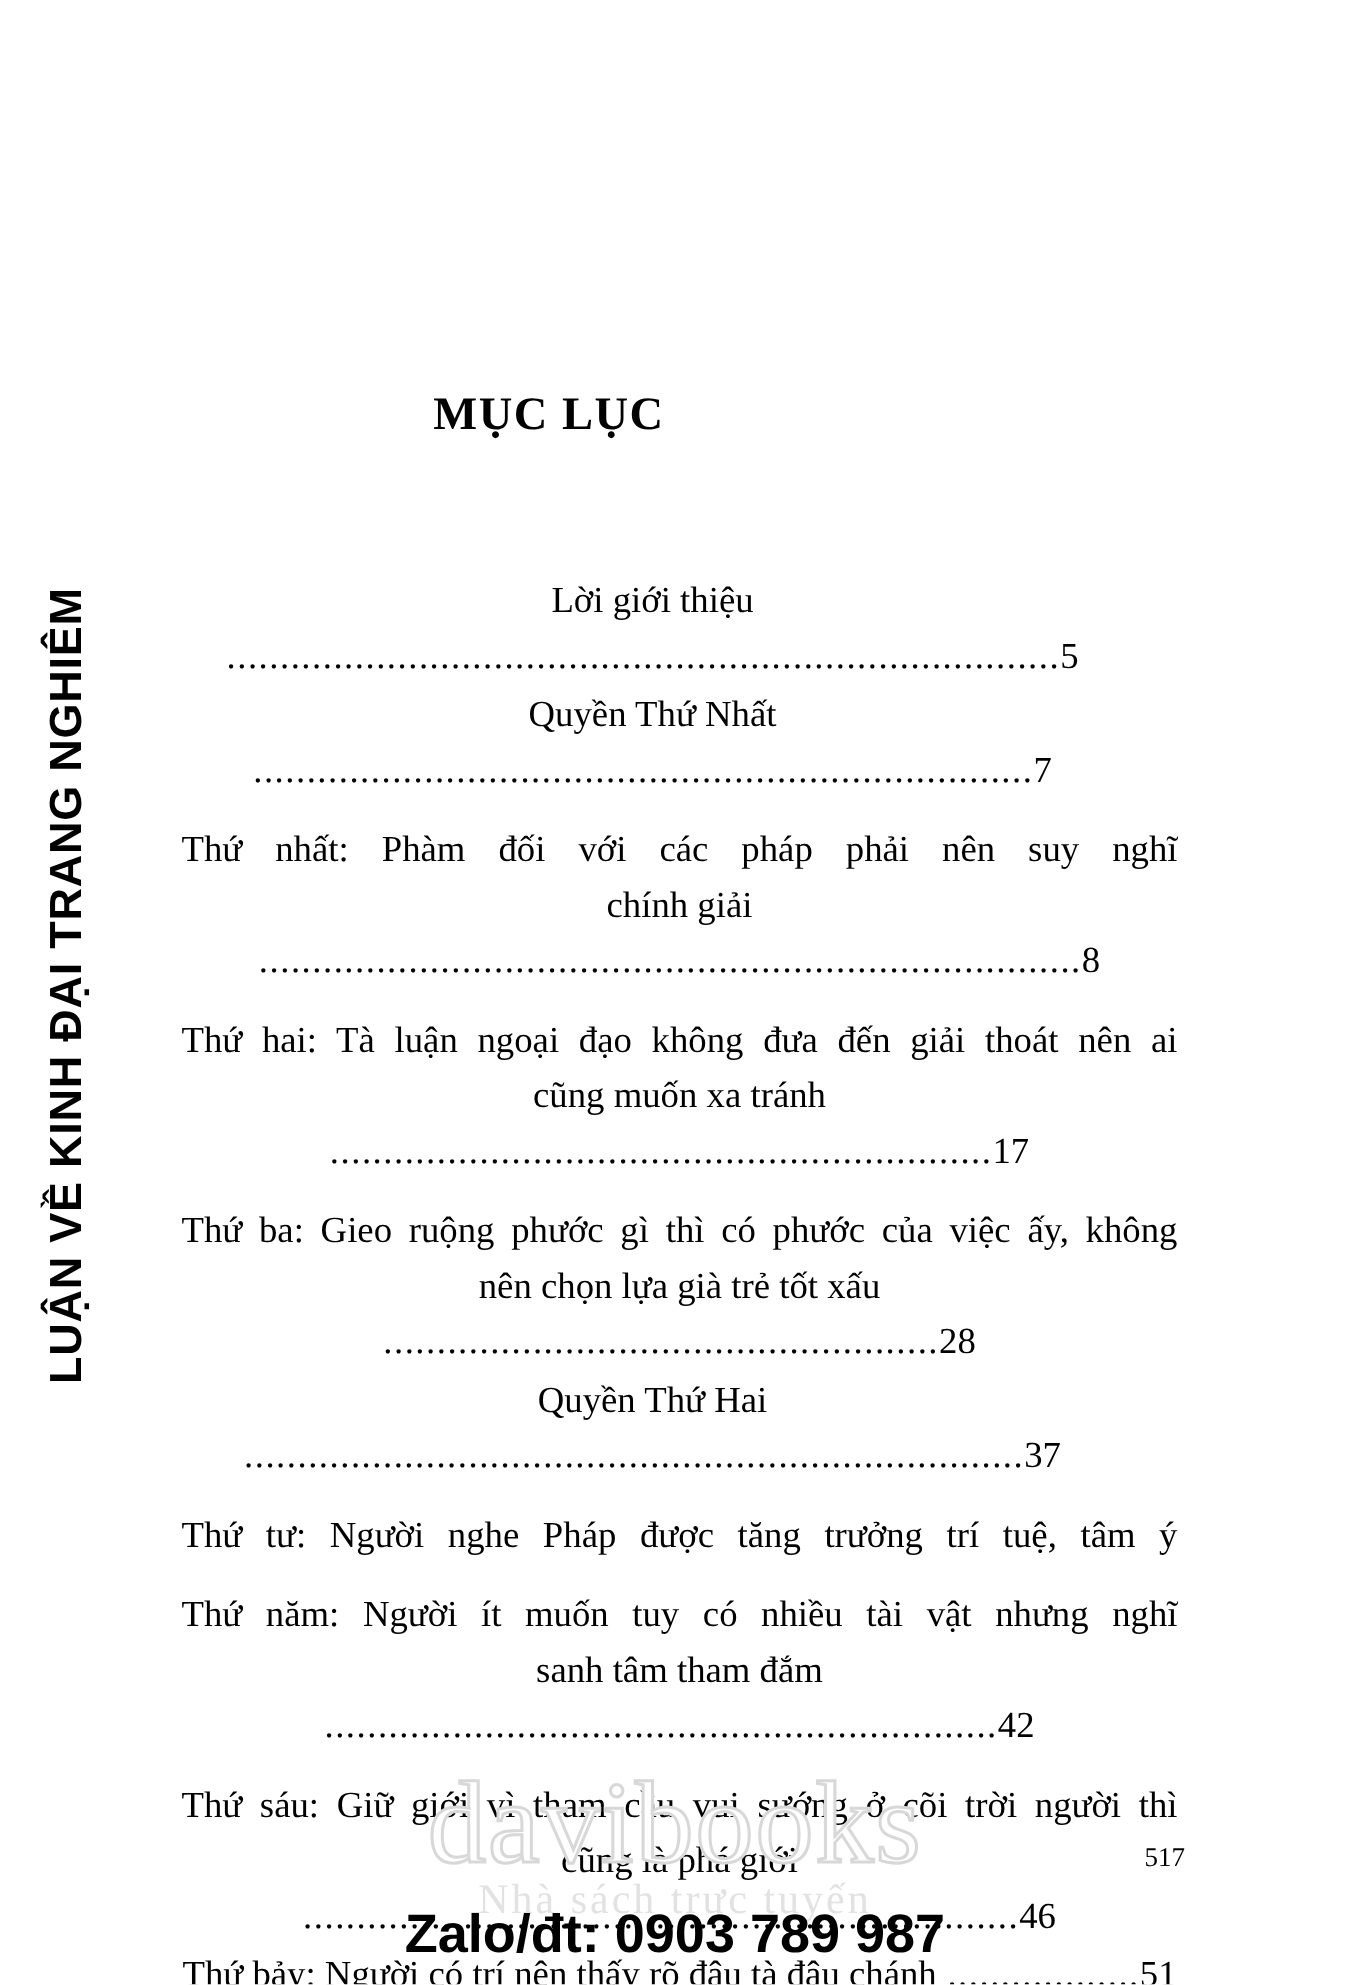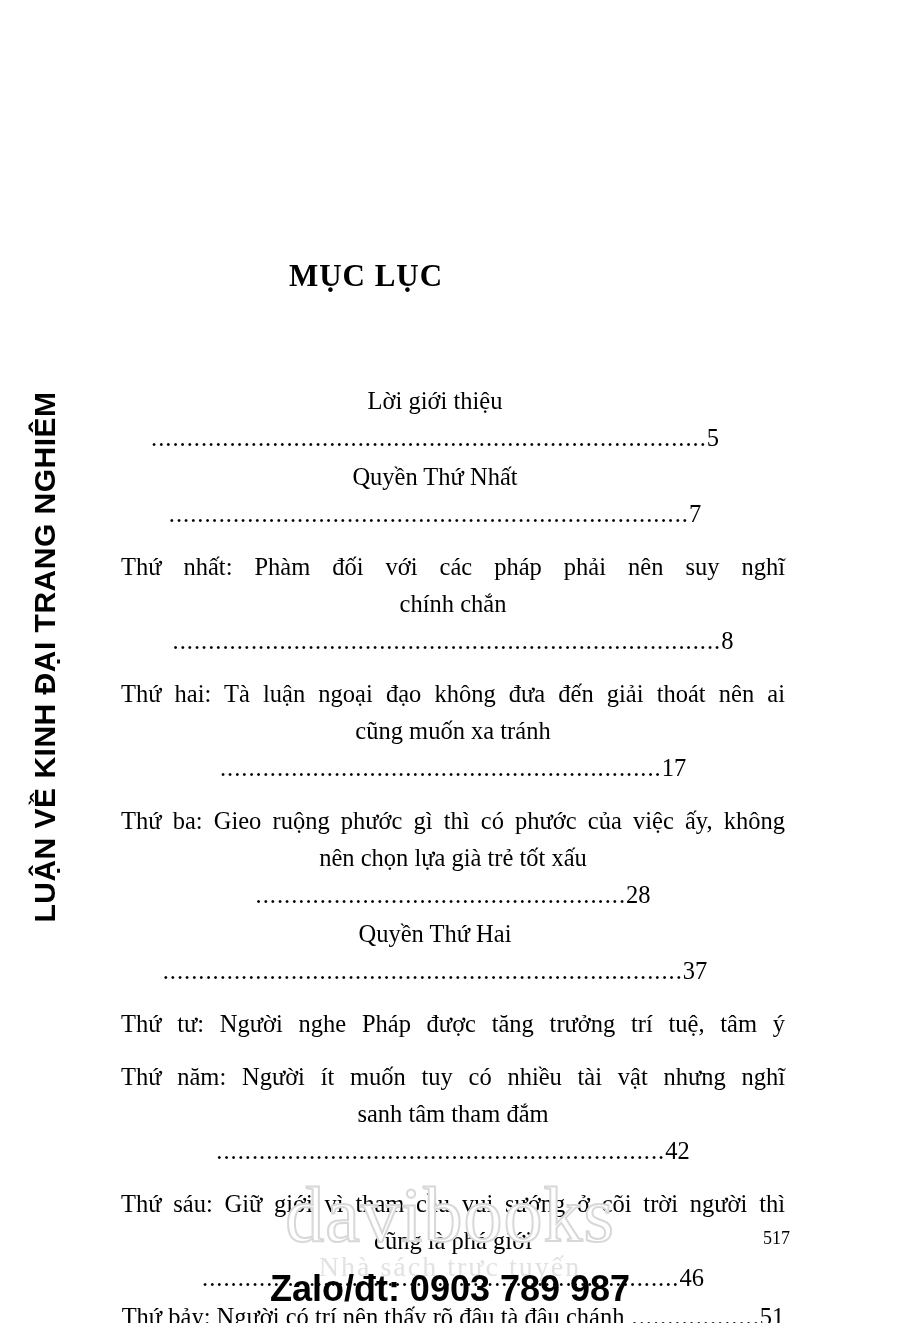--- a/index.html
+++ b/index.html
@@ -151,21 +151,21 @@
 
   <div class="toc" id="toc">
       <div class="entry level1">
         <div class="lastline"><span>Lời giới thiệu</span><span class="leader"> ..............................................................................</span><span class="pageno">5</span></div>
       </div>
       <div class="entry level1">
         <div class="lastline"><span>Quyền Thứ Nhất</span><span class="leader"> .........................................................................</span><span class="pageno">7</span></div>
       </div>
       <div class="entry level2">
         <div class="line just"><span>Thứ nhất: Phàm đối với các pháp phải nên suy nghĩ</span></div>
-        <div class="lastline"><span>chính chắn</span><span class="leader"> .............................................................................</span><span class="pageno">8</span></div>
+        <div class="lastline"><span>chính giải</span><span class="leader"> .............................................................................</span><span class="pageno">8</span></div>
       </div>
       <div class="entry level2">
         <div class="line just"><span>Thứ hai: Tà luận ngoại đạo không đưa đến giải thoát nên ai</span></div>
         <div class="lastline"><span>cũng muốn xa tránh</span><span class="leader"> ..............................................................</span><span class="pageno">17</span></div>
       </div>
       <div class="entry level2">
         <div class="line just"><span>Thứ ba: Gieo ruộng phước gì thì có phước của việc ấy, không</span></div>
         <div class="lastline"><span>nên chọn lựa già trẻ tốt xấu</span><span class="leader"> ....................................................</span><span class="pageno">28</span></div>
       </div>
       <div class="entry level1">

